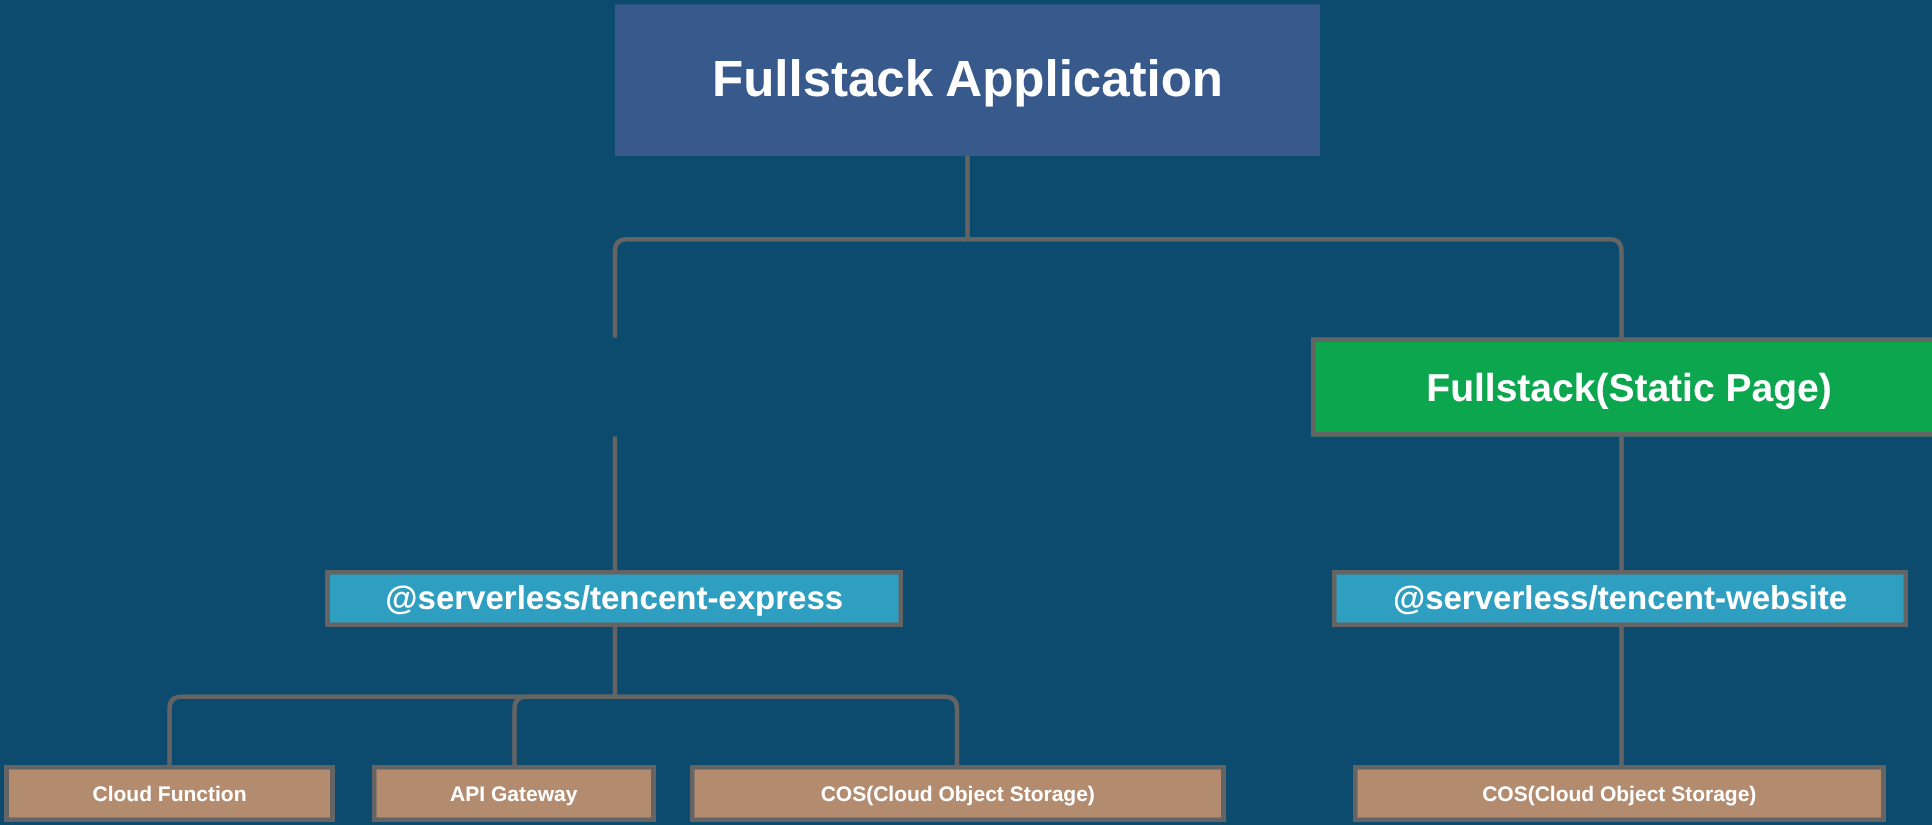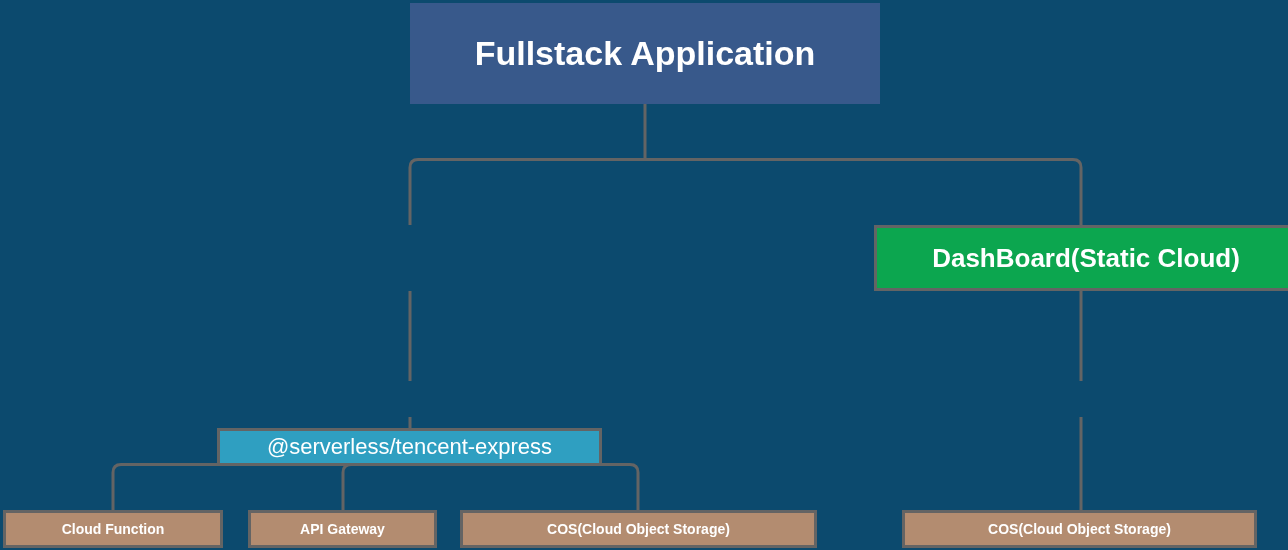--- a/index.html
+++ b/index.html
@@ -48,22 +48,21 @@
     border: 3px solid var(--color-connector, #646464);
     font-size: 26px;
     font-weight: 700;
   }
   .node-restful-api   { left: 292px; top: 225px; width: 236px; height: 66px; }
   .node-dashboard     { left: 874px; top: 225px; width: 424px; height: 66px; }
   .node-component {
     background: var(--color-component, #2F9FC1);
     border: 3px solid var(--color-connector, #646464);
     font-size: 22px;
-    font-weight: 400;
-    margin-top: 48px;
+    font-weight: 700;
   }
   .node-tencent-express { left: 217px; top: 380px; width: 385px; height: 38px; }
   .node-tencent-website { left: 888px; top: 380px; width: 384px; height: 38px; }
   .node-resource {
     background: var(--color-resource, #B38C70);
     border: 3px solid var(--color-connector, #646464);
     font-size: 14px;
     font-weight: 700;
   }
   .node-cloud-function { left: 3px;   top: 510px; width: 220px; height: 38px; }
@@ -88,27 +87,30 @@
     <path d="M638 510 L638 472.5 Q638 464.5 630 464.5 L410 464.5"></path>
     <path d="M1081 417 L1081 510"></path>
   </svg>
 
   <div class="node node-root">
     <span>Fullstack Application</span>
   </div>
 
 
   <div class="node node-feature node-dashboard">
-    <span>DashBoard(Static Cloud)</span>
+    <span>Fullstack(Static Page)</span>
   </div>
 
   <div class="node node-component node-tencent-express">
     <span>@serverless/tencent-express</span>
   </div>
 
+  <div class="node node-component node-tencent-website">
+    <span>@serverless/tencent-website</span>
+  </div>
 
   <div class="node node-resource node-cloud-function">
     <span>Cloud Function</span>
   </div>
 
   <div class="node node-resource node-api-gateway">
     <span>API Gateway</span>
   </div>
 
   <div class="node node-resource node-cos-left">

